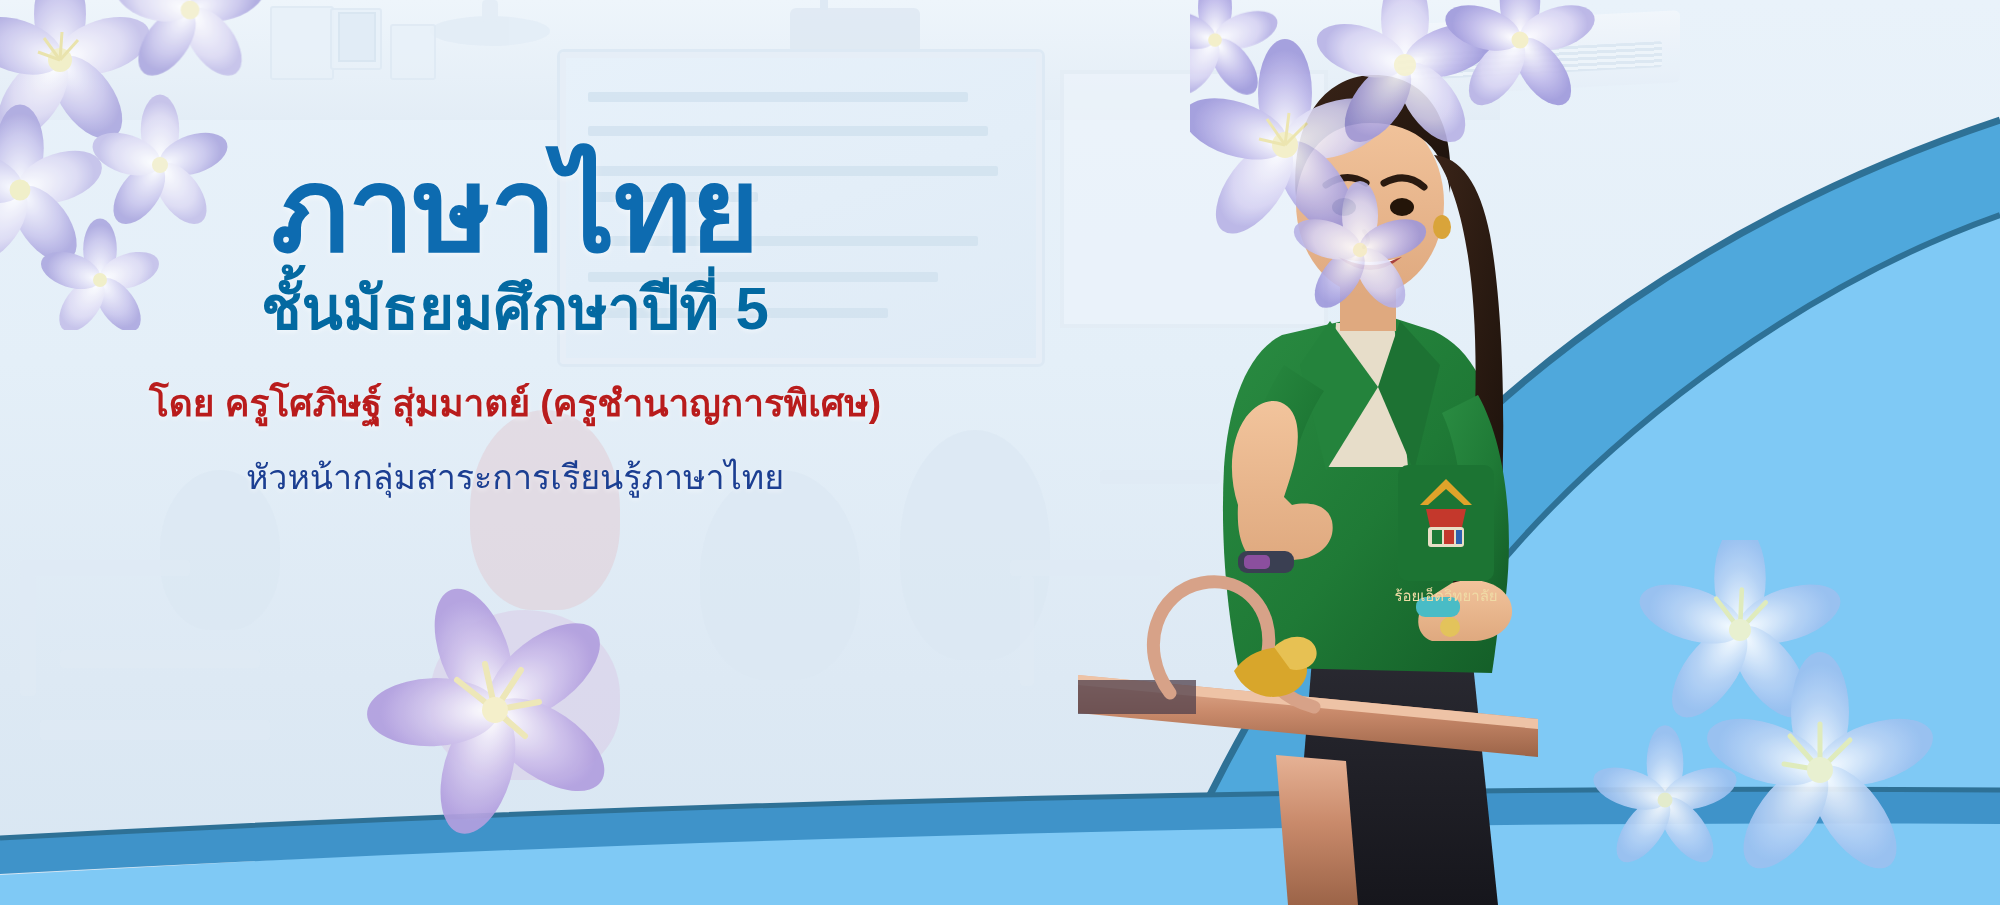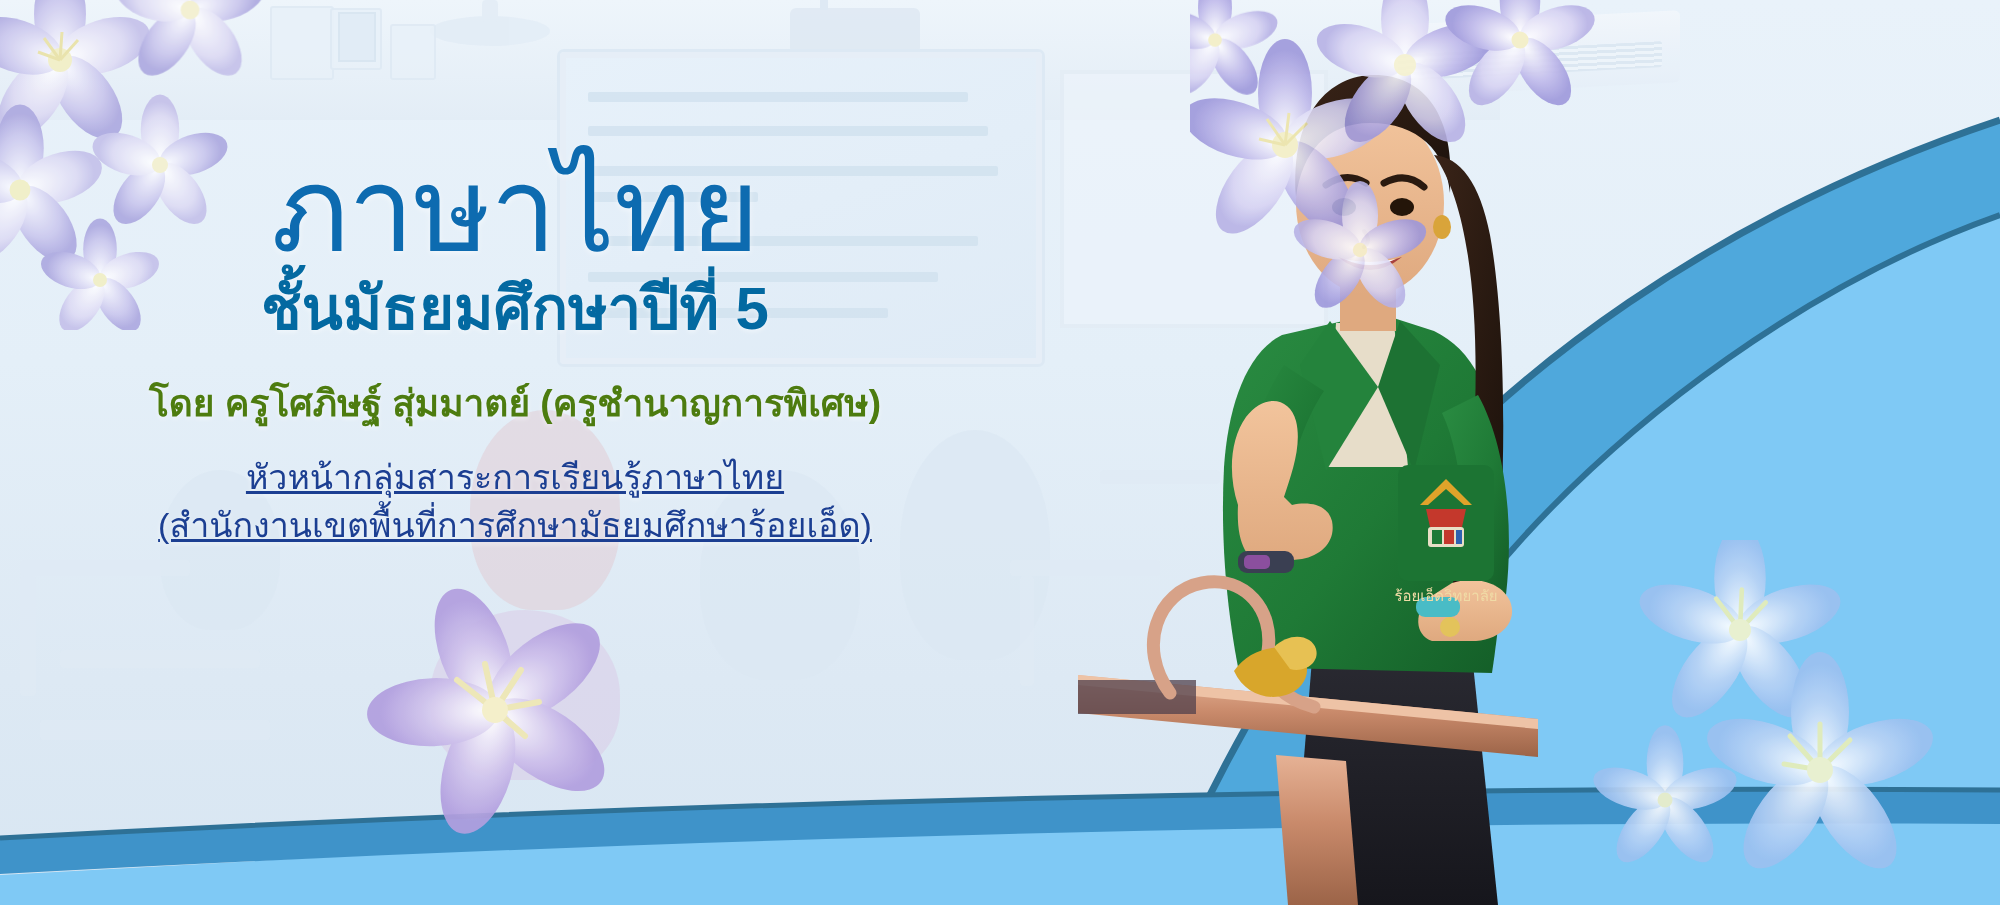--- a/index.html
+++ b/index.html
@@ -92,40 +92,40 @@
 
   
   .teacher{position:absolute;left:1078px;top:35px;width:560px;height:870px;}
 
   
   .textblock{
     position:absolute;left:0px;top:150px;width:1030px;
     text-align:center;z-index:40;
   }
   .title-main{
-    font-weight:normal;font-size:118px;line-height:1.02;
+    font-weight:bold;font-size:118px;line-height:1.02;
     color:#0d6bb0;letter-spacing:-1px;margin:0;
     text-shadow:0 2px 6px rgba(255,255,255,.55);
   }
   .title-sub{
     font-weight:bold;font-size:60px;line-height:1.1;
     color:#0369a1;margin:6px 0 0 0;
     text-shadow:0 2px 5px rgba(255,255,255,.5);
   }
   .byline{
     font-weight:bold;font-size:37px;line-height:1.2;
-    color:#4d7c0f;margin:40px 0 0 0;
+    color:#b91c1c;margin:40px 0 0 0;
     text-shadow:0 2px 5px rgba(255,255,255,.55);
   }
   .school-lines{
     margin:26px 0 0 0;font-size:34px;line-height:1.42;
     color:#1c3f92;font-weight:normal;
     text-shadow:0 2px 5px rgba(255,255,255,.55);
   }
-  .school-lines div{margin:0;text-decoration:underline;}
+  .school-lines div{margin:0;}
 </style>
 </head>
 <body>
 
 <div id="banner">
 
   <div class="bg-photo">
     <div class="bg-wash"></div>
     <div class="bg-ceiling"></div>
     <div class="bg-fan"></div>
@@ -624,17 +624,16 @@
       </g>
     </svg>
   </div>
 
   <div class="textblock">
     <h1 class="title-main">ภาษาไทย</h1>
     <h2 class="title-sub">ชั้นมัธยมศึกษาปีที่ 5</h2>
     <p class="byline">โดย ครูโศภิษฐ์ สุ่มมาตย์ (ครูชำนาญการพิเศษ)</p>
     <div class="school-lines">
       <div>หัวหน้ากลุ่มสาระการเรียนรู้ภาษาไทย</div>
-      <div>(สำนักงานเขตพื้นที่การศึกษามัธยมศึกษาร้อยเอ็ด)</div>
     </div>
   </div>
 
 </div>
 
 </body></html>

